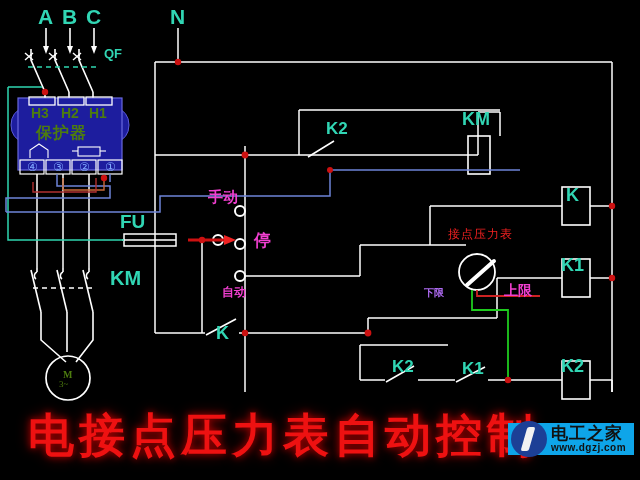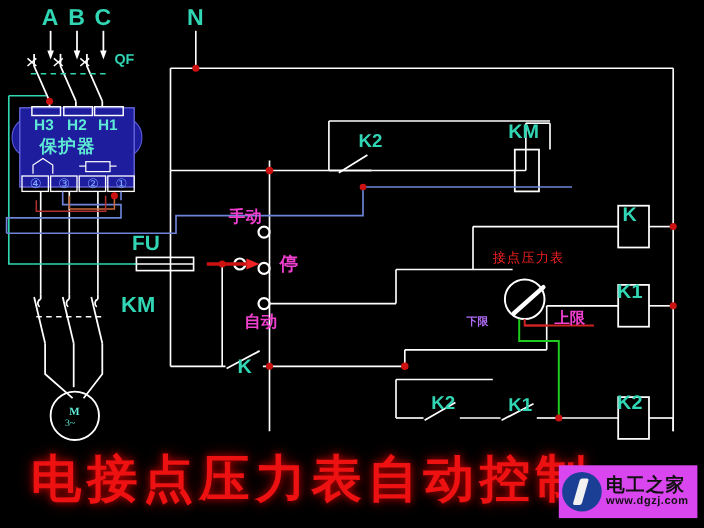--- a/index.html
+++ b/index.html
@@ -28,43 +28,43 @@
   .lbl {
     position: absolute;
     white-space: nowrap;
     line-height: 1;
     pointer-events: none;
   }
   .lbl-cyan   { color: #31d6b4; }
   .lbl-magenta{ color: #f13fd0; }
   .lbl-violet { color: #b06cf5; }
   .lbl-red    { color: #f02020; }
-  .lbl-white  { color: #5eead4; }
+  .lbl-white  { color: #4d7c0f; }
   .lbl-blueterm { color: #7ea6ff; }
 
   .title-main {
     position: absolute;
     left: 28px;
     top: 412px;
     font-family: "DejaVu Sans", sans-serif;
     font-size: 46px;
     font-weight: bold;
     color: #ee1111;
     letter-spacing: 5px;
     text-shadow: 0 0 7px #aa0000, 0 0 14px #770000;
     line-height: 1;
     white-space: nowrap;
   }
   .watermark {
     position: absolute;
     left: 508px;
     top: 423px;
     width: 126px;
-    height: 48px;
-    background: #d946ef;
+    height: 32px;
+    background: #0ea5e9;
     display: flex;
     align-items: center;
     padding-left: 3px;
     box-sizing: border-box;
   }
   .wm-mark {
     width: 36px;
     height: 36px;
     border-radius: 50%;
     background: #1c3f96;
@@ -367,21 +367,21 @@
   <div class="lbl lbl-cyan" style="left:110px; top:268px; font-size:20px; font-weight:bold;">KM</div>
 
   <div class="lbl lbl-white" style="left:63px; top:370px; font-size:10px; font-weight:bold; font-family:'Liberation Serif',serif;">M</div>
   <div class="lbl lbl-white" style="left:59px; top:380px; font-size:9px; font-family:'Liberation Serif',serif;">3~</div>
 
   <div class="lbl lbl-cyan" style="left:326px; top:120px; font-size:17px; font-weight:bold;">K2</div>
   <div class="lbl lbl-cyan" style="left:462px; top:110px; font-size:18px; font-weight:bold;">KM</div>
 
   <div class="lbl lbl-magenta" style="left:208px; top:190px; font-size:15px; font-weight:bold; font-family:'DejaVu Sans',sans-serif;">手动</div>
   <div class="lbl lbl-magenta" style="left:254px; top:232px; font-size:17px; font-weight:bold; font-family:'DejaVu Sans',sans-serif;">停</div>
-  <div class="lbl lbl-magenta" style="left:222px; top:286px; font-size:15px; font-weight:bold; font-family:Liberation Serif, serif;">自动</div>
+  <div class="lbl lbl-magenta" style="left:222px; top:286px; font-size:12px; font-weight:bold; font-family:Liberation Sans, sans-serif;">自动</div>
 
   <div class="lbl lbl-red" style="left:448px; top:228px; font-size:12px; font-weight:normal; font-family:'DejaVu Sans',sans-serif; letter-spacing:1px;">接点压力表</div>
   <div class="lbl lbl-violet" style="left:424px; top:288px; font-size:10px; font-weight:bold; font-family:'DejaVu Sans',sans-serif;">下限</div>
   <div class="lbl lbl-magenta" style="left:504px; top:283px; font-size:14px; font-weight:bold; font-family:'DejaVu Sans',sans-serif;">上限</div>
 
   <div class="lbl lbl-cyan" style="left:566px; top:186px; font-size:18px; font-weight:bold;">K</div>
   <div class="lbl lbl-cyan" style="left:561px; top:256px; font-size:18px; font-weight:bold;">K1</div>
   <div class="lbl lbl-cyan" style="left:561px; top:357px; font-size:18px; font-weight:bold;">K2</div>
 
   <div class="lbl lbl-cyan" style="left:216px; top:324px; font-size:18px; font-weight:bold;">K</div>

